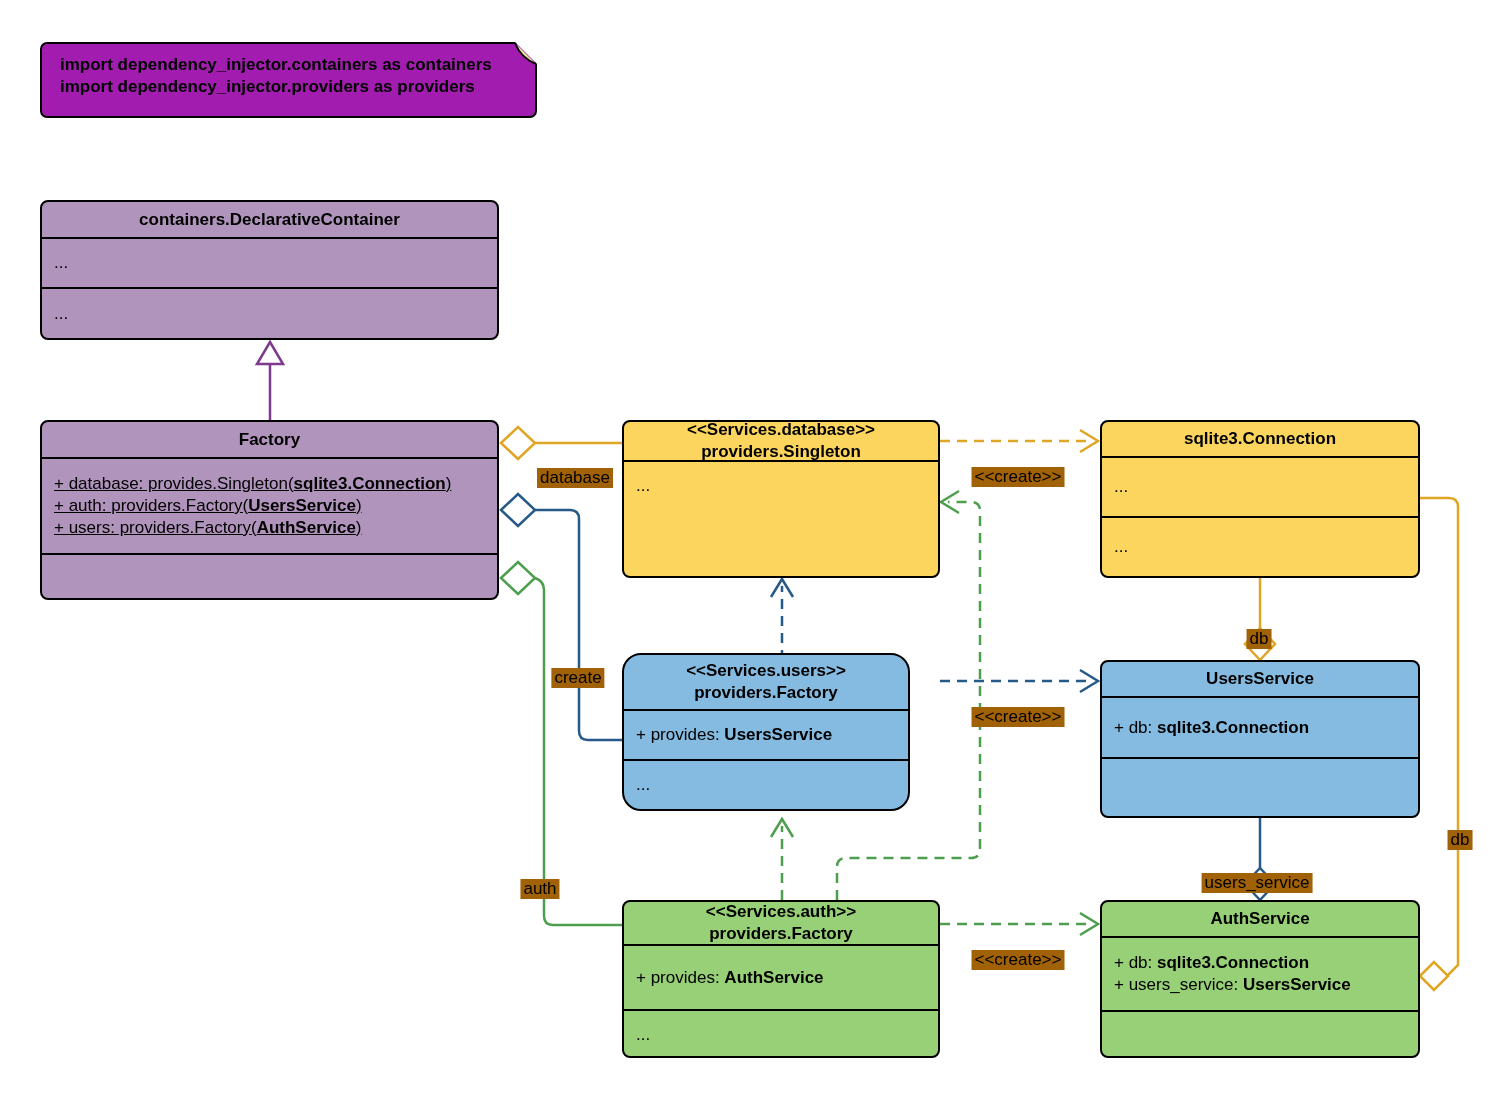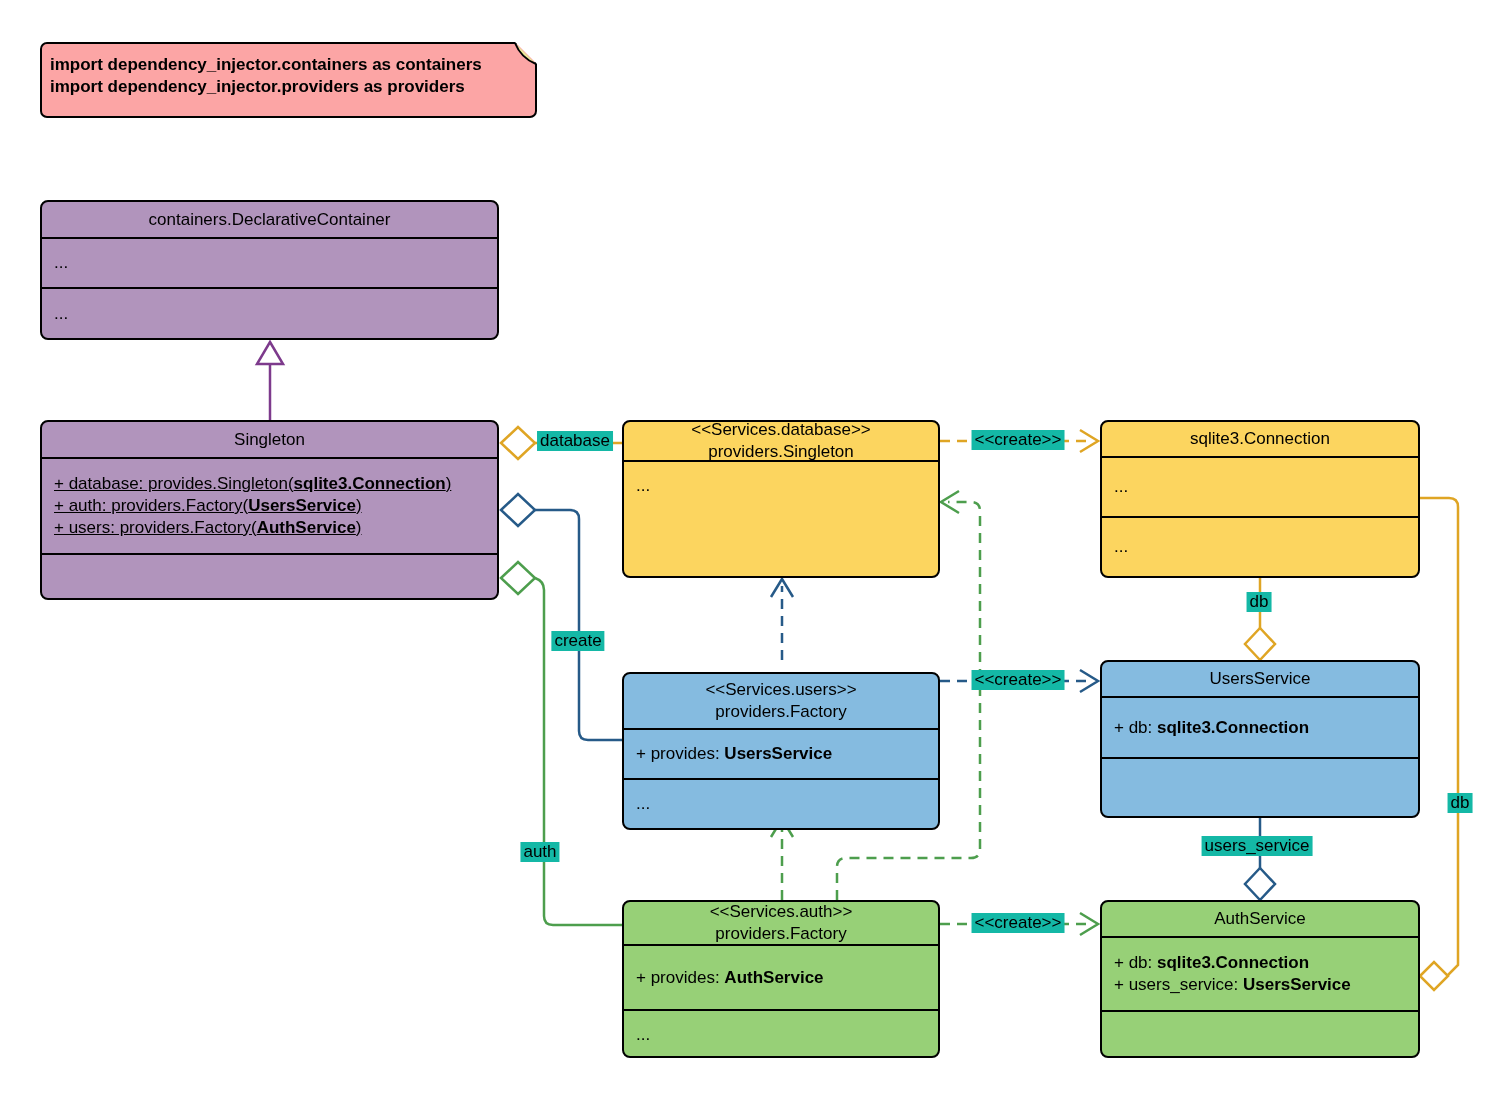--- a/index.html
+++ b/index.html
@@ -1,42 +1,42 @@
 <!DOCTYPE html>
 <html><head>
 <meta charset="utf-8">
 <style>
   html,body{margin:0;padding:0;background:#fff;}
   #canvas{position:relative;width:1510px;height:1100px;background:#fff;overflow:hidden;
           font-family:"Liberation Sans",sans-serif;color:#000;font-size:17px;}
   svg.connectors{position:absolute;left:0;top:0;pointer-events:none;}
 
   
-  .note{position:absolute;left:40px;top:42px;width:497px;height:76px;background:#fca5a5;
+  .note{position:absolute;left:40px;top:42px;width:497px;height:76px;background:#a21caf;
         border:2px solid #000;border-radius:7px;box-sizing:border-box;
-        padding:10px 8px;font-weight:bold;line-height:22px;}
+        padding:10px 18px;font-weight:bold;line-height:22px;}
   .note .fold{position:absolute;top:-2px;right:-2px;}
 
   
   .uml{position:absolute;border:2px solid #000;border-radius:8px;box-sizing:border-box;overflow:hidden;}
   .uml.purple{background:#B194BC;}
   .uml.yellow{background:#FCD55F;}
   .uml.blue{background:#85BBE0;}
   .uml.green{background:#97D077;}
   .sec{box-sizing:border-box;border-bottom:2px solid #000;}
   .sec.last{border-bottom:none;}
   .sec.title{display:flex;flex-direction:column;align-items:center;justify-content:center;
-             font-weight:normal;line-height:22px;text-align:center;}
+             font-weight:bold;line-height:22px;text-align:center;}
   .sec.row{display:flex;flex-direction:column;justify-content:center;padding:0 12px;line-height:22px;}
   .t{font-weight:bold;}
   .u{text-decoration:underline;}
 
   
-  .elabel{position:absolute;transform:translate(-50%,-50%);background:#14b8a6;padding:0 3px;
-          white-space:nowrap;line-height:20px;}
+  .elabel{position:absolute;transform:translate(-50%,-50%);background:#a16207;padding:0 3px;
+          white-space:nowrap;line-height:20px;margin-top:37px;}
 </style>
 </head>
 <body>
 
 <div id="canvas">
 
   <svg class="connectors" width="1510" height="1100" viewBox="0 0 1510 1100">
 
     <g stroke="#7D3A8C" stroke-width="2.5" fill="none">
       <line x1="270" y1="420" x2="270" y2="364"></line>
@@ -120,21 +120,21 @@
     <div class="sec row" style="height:50px">
       <span>...</span>
     </div>
     <div class="sec row last" style="height:49px">
       <span>...</span>
     </div>
   </div>
 
   <div class="uml purple" style="left:40px;top:420px;width:459px;height:180px;">
     <div class="sec title" style="height:37px">
-      <div>Singleton</div>
+      <div>Factory</div>
     </div>
     <div class="sec row" style="height:96px">
       <div class="u"><span>+ database: provides.Singleton(</span><span class="t">sqlite3.Connection</span><span>)</span></div>
       <div class="u"><span>+ auth: providers.Factory(</span><span class="t">UsersService</span><span>)</span></div>
       <div class="u"><span>+ users: providers.Factory(</span><span class="t">AuthService</span><span>)</span></div>
     </div>
     <div class="sec row last" style="height:43px"></div>
   </div>
 
   <div class="uml yellow" style="left:622px;top:420px;width:318px;height:158px;">
@@ -152,21 +152,21 @@
       <div>sqlite3.Connection</div>
     </div>
     <div class="sec row" style="height:60px">
       <span>...</span>
     </div>
     <div class="sec row last" style="height:58px">
       <span>...</span>
     </div>
   </div>
 
-  <div class="uml blue" style="left:622px;top:672px;width:318px;height:158px;">
+  <div class="uml blue" style="left:622px;top:653px;width:288px;height:158px;border-radius:19px;">
     <div class="sec title" style="height:56px">
       <div>&lt;&lt;Services.users&gt;&gt;</div>
       <div>providers.Factory</div>
     </div>
     <div class="sec row" style="height:50px">
       <div><span>+ provides: </span><span class="t">UsersService</span></div>
     </div>
     <div class="sec row last" style="height:48px">
       <span>...</span>
     </div>

